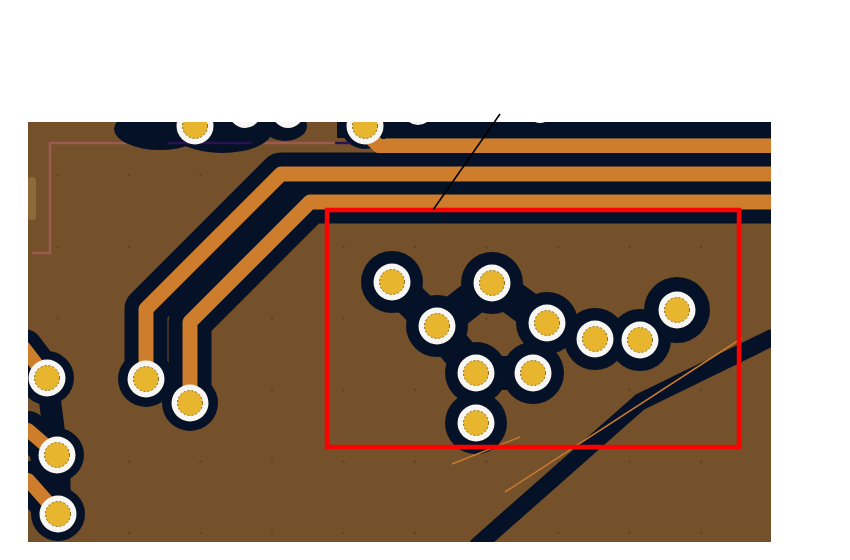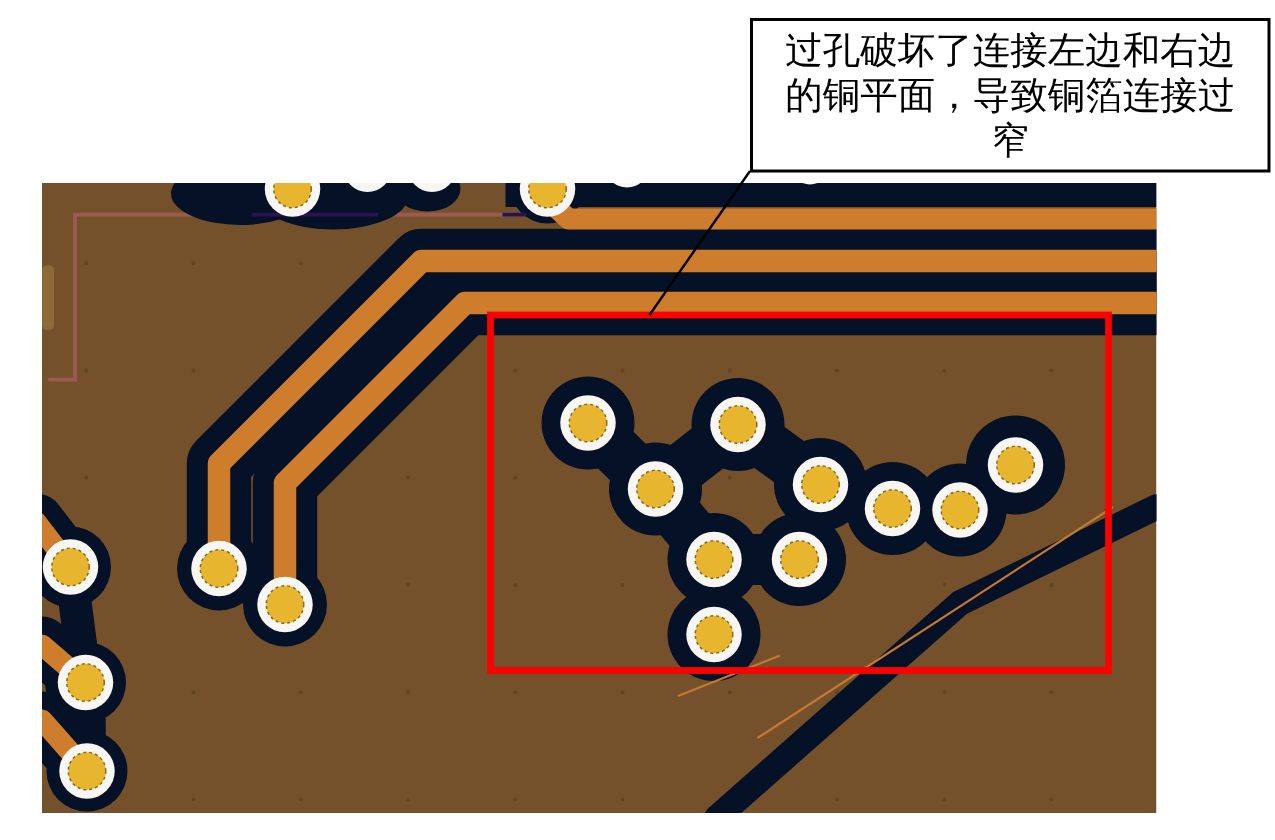--- a/index.html
+++ b/index.html
@@ -182,18 +182,13 @@
         <circle cx="195" cy="126" r="12.5" fill="#e7b52e" stroke="#8a6a1a" stroke-width="1" stroke-dasharray="2,2"></circle>
         <circle cx="245" cy="112" r="16" fill="#f7f6f3"></circle>
         <circle cx="288" cy="112" r="16" fill="#f7f6f3"></circle>
         <circle cx="418" cy="110" r="15" fill="#f7f6f3"></circle>
         <circle cx="540" cy="110" r="13" fill="#f7f6f3"></circle>
       </g>
     <rect id="red-rect" fill="none" x="327" y="210" width="412" height="237" stroke="#fb0200" stroke-width="4.5"></rect>
     <line id="leader-line" x1="500" y1="114" x2="433" y2="210" stroke="#000000" stroke-width="1.6"></line>
   </svg>
 
-  <div class="callout" id="callout-box" style="left: 500px; top: 12px; width: 347px; height: 103px;">
-    <div>过孔破坏了连接左边和右边</div>
-    <div>的铜平面，导致铜箔连接过</div>
-    <div>窄</div>
-  </div>
 </div>
 
 </body></html>

